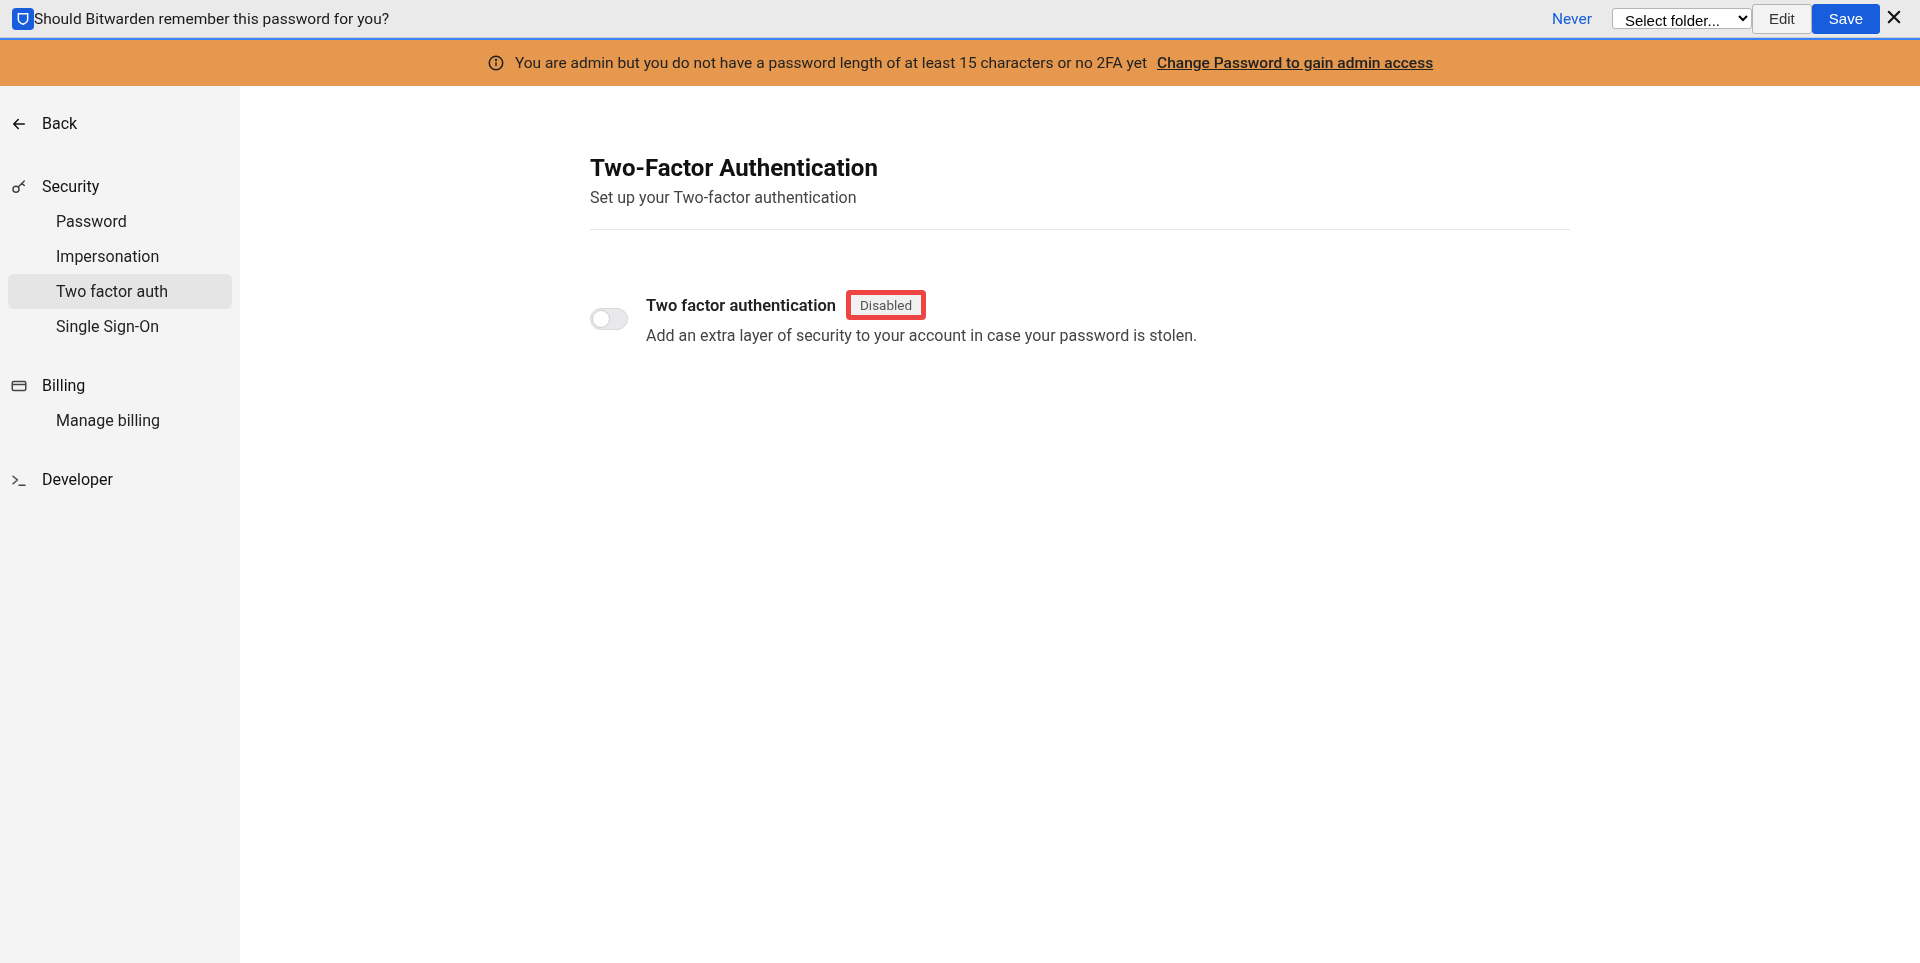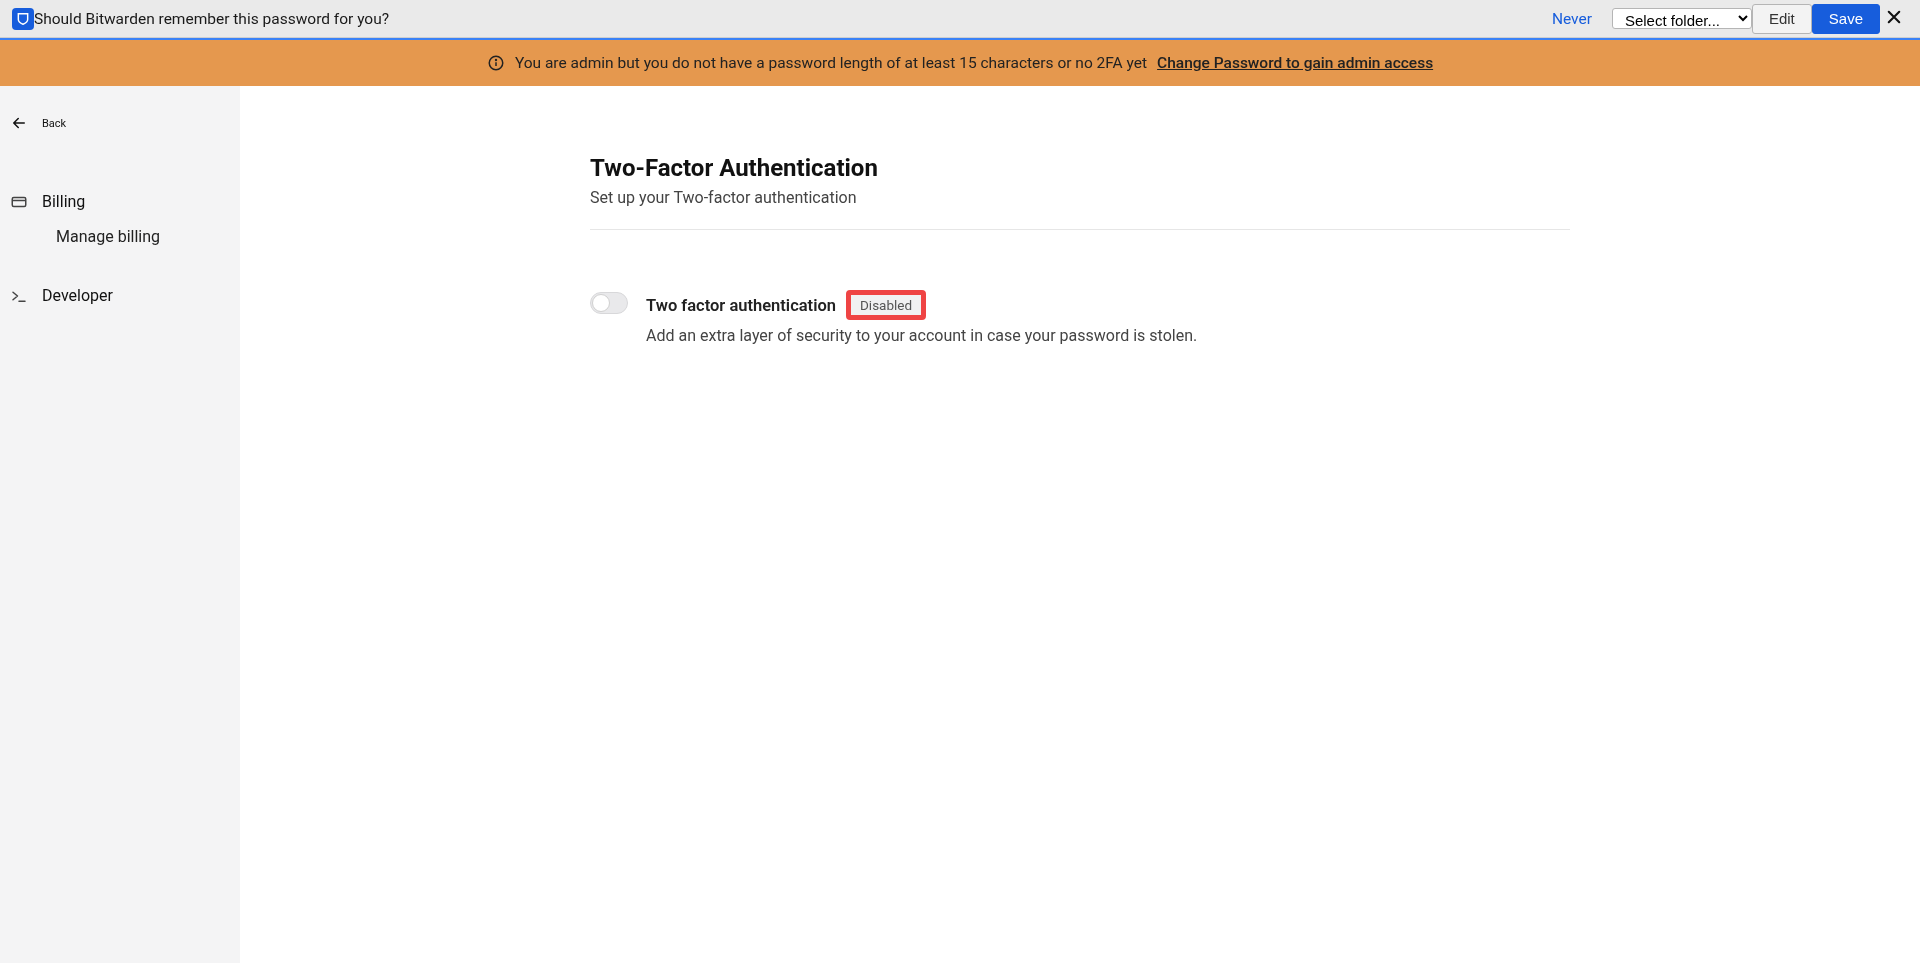--- a/index.html
+++ b/index.html
@@ -50,22 +50,22 @@
   .workspace {
     display: flex; height: calc(100% - 38px - 2px - 46px);
   }
   .sidebar {
     width: 240px; background: #f4f4f5; height: 100%;
     display: flex; flex-direction: column; padding-top: 28px;
     overflow-y: auto;
   }
   .back-row {
     display: flex; align-items: center; gap: 14px;
-    padding: 0 10px; margin-bottom: 52px; cursor: pointer;
-    font-size: 11px; color: #111;
+    padding: 0 10px; margin-bottom: 36px; cursor: pointer;
+    font-size: 16px; color: #111;
   }
   .back-row svg { flex-shrink: 0; }
   .side-section-head {
     display: flex; align-items: center; gap: 14px;
     padding: 8px 10px; font-size: 16px; color: #111;
     cursor: pointer;
   }
   .side-section-head svg { flex-shrink: 0; }
   .side-item {
     padding: 8px 10px 8px 48px; font-size: 16px; color: #222;
@@ -74,21 +74,21 @@
   .side-item.active { background: #e5e5e6; }
   .side-group { margin-bottom: 24px; }
 
   
   .content { flex: 1; padding: 60px 40px 0 40px; overflow-y: auto; }
   .content-inner { max-width: 980px; margin: 8px auto; }
   .page-title { font-size: 24px; font-weight: 700; color: #111; margin-bottom: 6px; font-family: -apple-system, BlinkMacSystemFont, "Segoe UI", Roboto, Helvetica, Arial; }
   .page-sub   { font-size: 16px; color: #444; margin-bottom: 22px; }
   .hr { height: 1px; background: #e6e6e6; margin-bottom: 60px; }
 
-  .setting-row { display: flex; gap: 18px; align-items: flex-start; }
+  .setting-row { display: flex; gap: 18px; align-items: center; }
   .toggle {
     width: 38px; height: 22px; border-radius: 999px;
     background: #e9e9eb; border: 1px solid #d8d8da;
     position: relative; flex-shrink: 0; cursor: pointer; margin-top: 2px;
   }
   .toggle .knob {
     position: absolute; left: 1px; top: 1px;
     width: 18px; height: 18px; border-radius: 50%;
     background: #fff; border: 1px solid #d0d0d0;
   }
@@ -145,20 +145,33 @@
 
   <nav class="sidebar">
     <div class="back-row">
       <svg width="18" height="18" viewBox="0 0 24 24" fill="none" stroke="#111" stroke-width="2" stroke-linecap="round" stroke-linejoin="round">
         <path d="M19 12H5M11 18l-6-6 6-6"></path>
       </svg>
       <span>Back</span>
     </div>
 
 
+    <div class="side-group">
+      <div class="side-section-head">
+        <svg width="18" height="18" viewBox="0 0 24 24" fill="none" stroke="#444" stroke-width="2" stroke-linecap="round" stroke-linejoin="round">
+          <circle cx="8" cy="15" r="4"></circle>
+            <path d="M11 12l8-8M16 7l3 3"></path>
+        </svg>
+        <span>Security</span>
+      </div>
+      <div class="side-item">Password</div>
+      <div class="side-item">Impersonation</div>
+      <div class="side-item active">Two factor auth</div>
+      <div class="side-item">Single Sign-On</div>
+    </div>
 
     <div class="side-group">
       <div class="side-section-head">
         <svg width="18" height="18" viewBox="0 0 24 24" fill="none" stroke="#444" stroke-width="2">
           <rect x="3" y="6" width="18" height="12" rx="2"></rect>
             <line x1="3" y1="10" x2="21" y2="10"></line>
         </svg>
         <span>Billing</span>
       </div>
       <div class="side-item">Manage billing</div>

